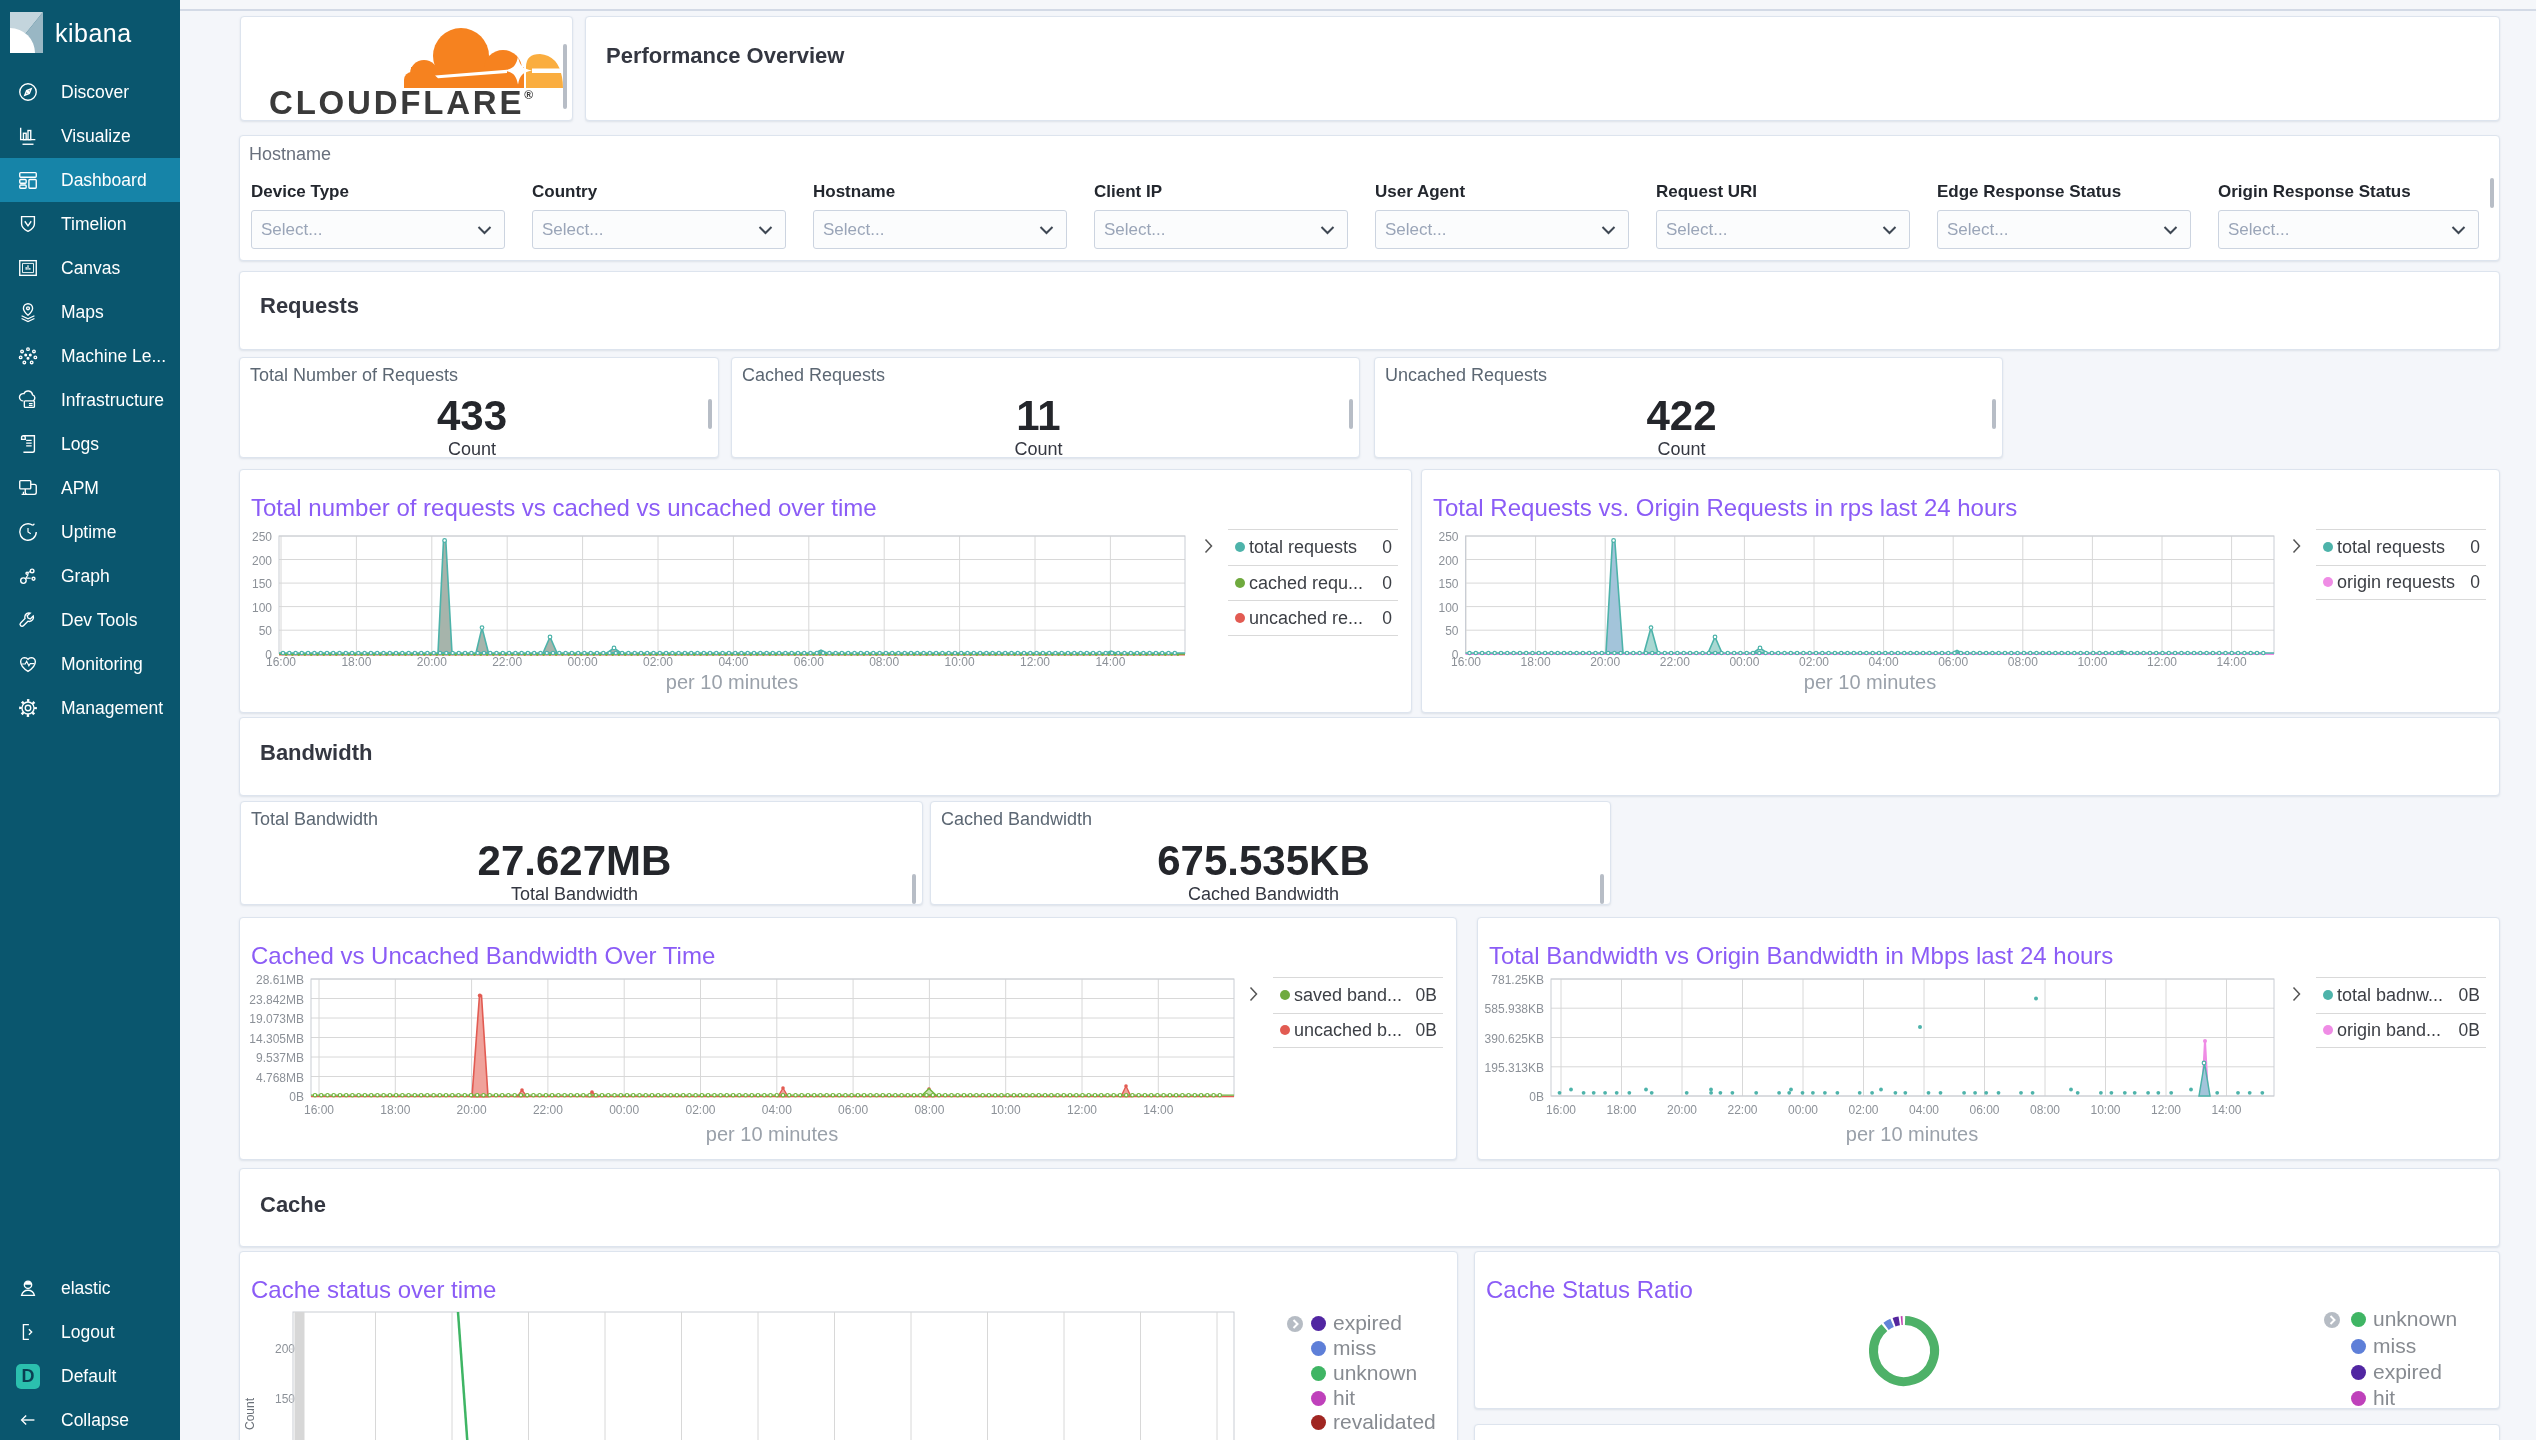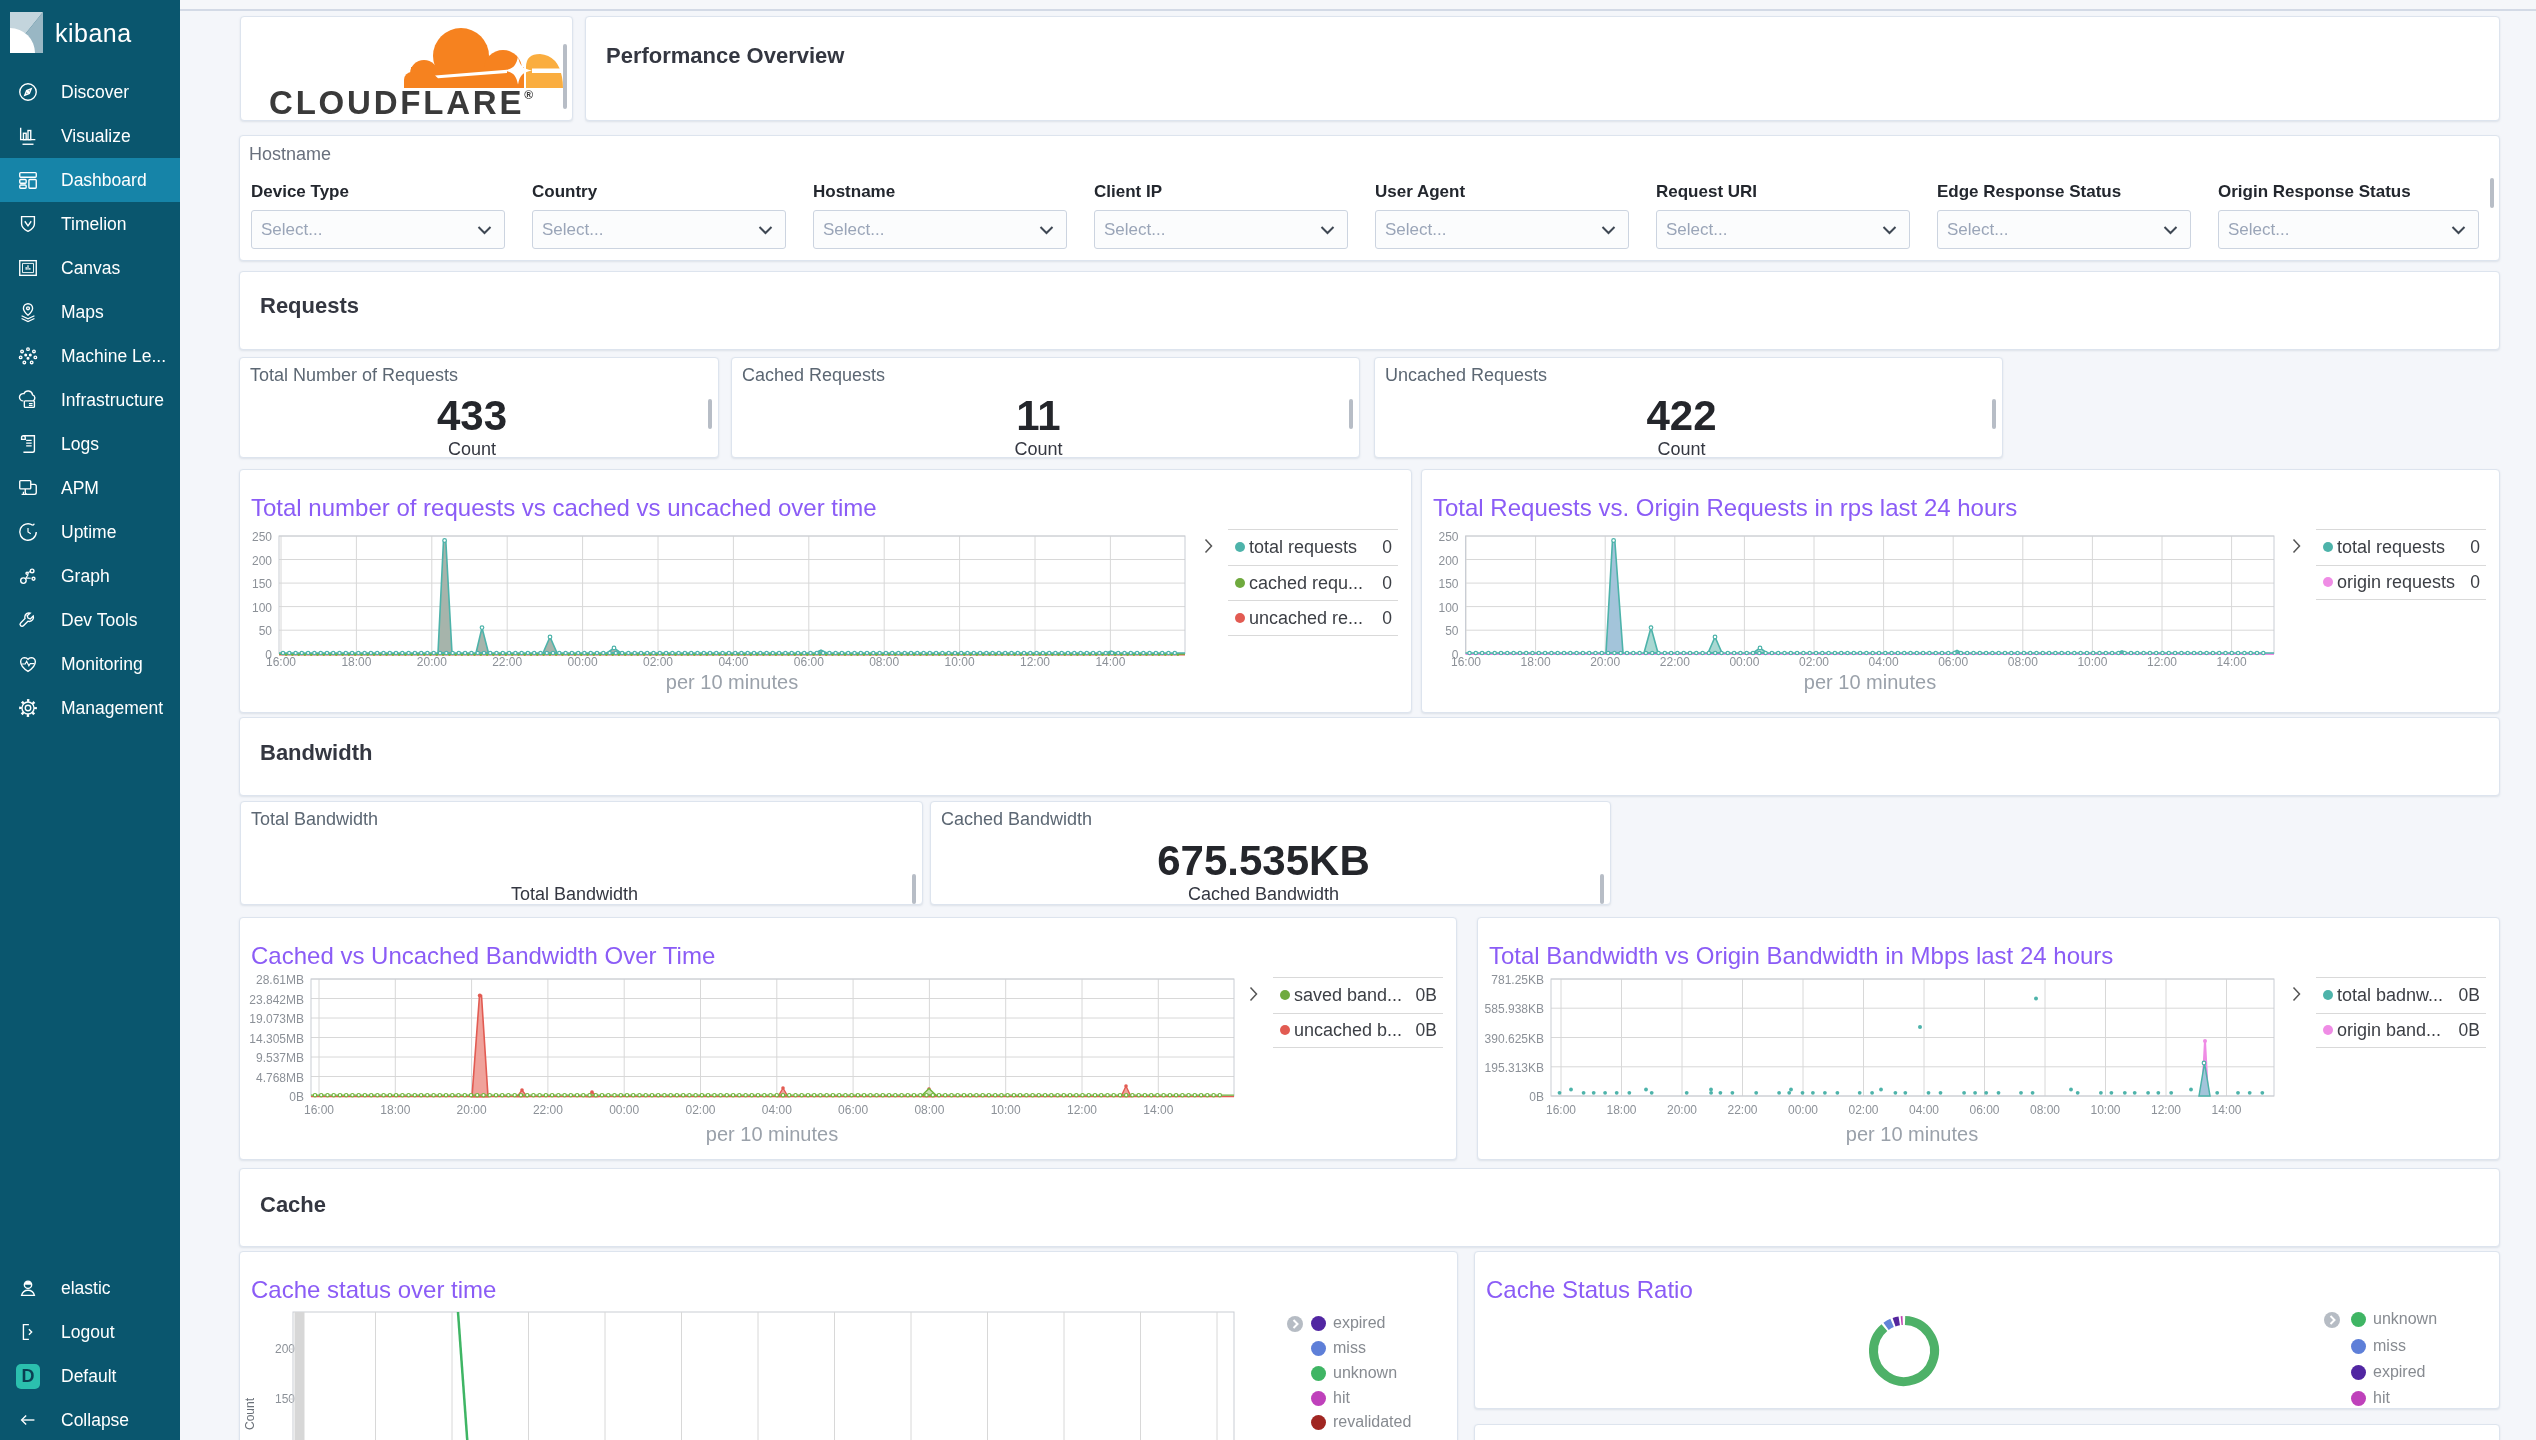--- a/index.html
+++ b/index.html
@@ -21,21 +21,21 @@
 .mtitle{position:absolute;left:10px;top:7px;font-size:18px;color:#5c6773;white-space:nowrap;}
 .mnum{position:absolute;left:0;right:14px;text-align:center;font-weight:700;color:#24262b;font-size:42px;line-height:44px;}
 .msub{position:absolute;left:0;right:14px;text-align:center;font-size:18px;color:#343741;}
 .legend{position:absolute;}
 .lrow{position:relative;border-top:1px solid #d9d9d9;}
 .lrow:last-child{border-bottom:1px solid #d9d9d9;}
 .ldot{position:absolute;left:7px;top:50%;margin-top:-5px;width:10px;height:10px;border-radius:50%;}
 .ltxt{position:absolute;left:21px;top:50%;margin-top:-12px;line-height:24px;font-size:18px;color:#3c3f45;white-space:nowrap;}
 .lval{position:absolute;right:6px;top:50%;margin-top:-12px;line-height:24px;font-size:17.5px;color:#3c3f45;}
 .lchev{position:absolute;font-size:22px;color:#69707d;}
-.cleg{position:absolute;font-size:16px;color:#878b91;white-space:nowrap;}
+.cleg{position:absolute;font-size:21px;color:#878b91;white-space:nowrap;}
 .cleg i{position:absolute;left:0;top:50%;margin-top:-7px;width:15px;height:15px;border-radius:50%;}
 .cleg b{font-weight:400;margin-left:22px;}
 </style></head>
 <body>
 <div id="sidebar">
 <svg style="position:absolute;left:10px;top:12px" width="33" height="41" viewBox="0 0 33 41">
 <polygon points="0,0 33,0 0,41" fill="#d5e0e6" opacity="0.92"></polygon>
 <polygon points="33,0 33,41 0,41" fill="#bdd0d9" opacity="0.8"></polygon>
 <path d="M0,41 L0,16 A25,25 0 0 1 25,41 Z" fill="#ffffff"></path>
 </svg>
@@ -860,20 +860,21 @@
           <span class="ltxt">origin requests</span>
           <span class="lval">0</span>
         </div>
 </div>
     </div>
     <div class="panel" style="left:59px;top:717px;width:2261px;height:79px;">
       <div class="htitle" style="top:22px;">Bandwidth</div>
     </div>
     <div class="panel" style="left:60px;top:801px;width:683px;height:104px;">
       <div class="mtitle">Total Bandwidth</div>
+    <div class="mnum" style="top:37px;">27.627MB</div>
     <div class="msub" style="top:82px;">Total Bandwidth</div>
     <div class="thumb" style="right:6px;top:72px;height:30px;"></div>
     </div>
     <div class="panel" style="left:750px;top:801px;width:681px;height:104px;">
       <div class="mtitle">Cached Bandwidth</div>
     <div class="mnum" style="top:37px;">675.535KB</div>
     <div class="msub" style="top:82px;">Cached Bandwidth</div>
     <div class="thumb" style="right:6px;top:72px;height:30px;"></div>
     </div>
     <div class="panel" style="left:59px;top:917px;width:1218px;height:243px;">

